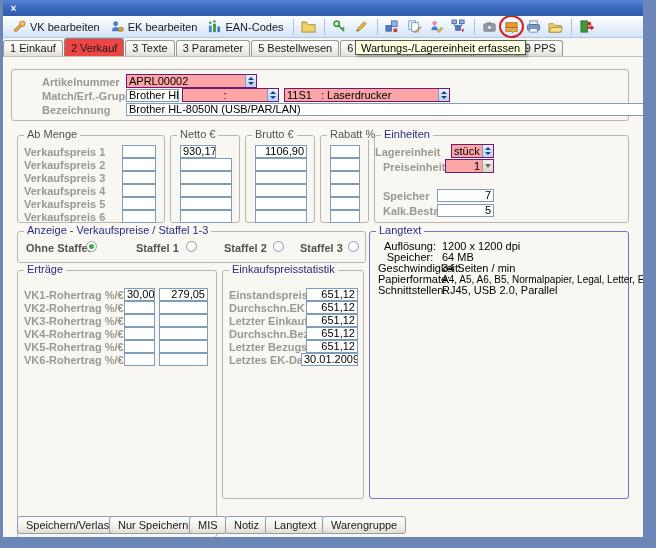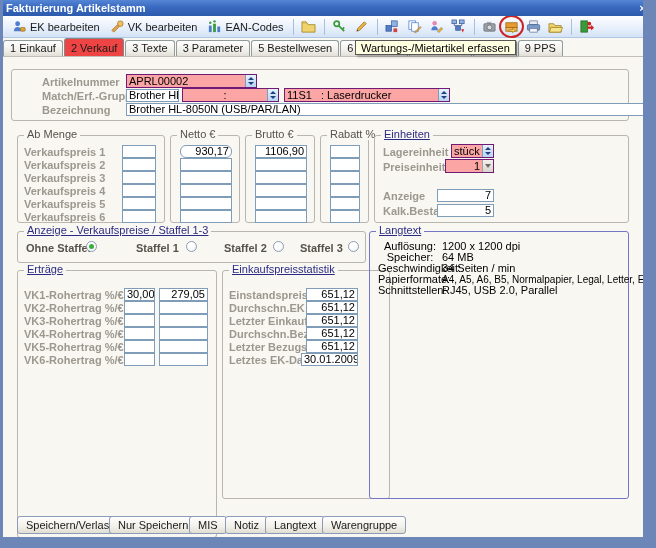--- a/index.html
+++ b/index.html
@@ -30,21 +30,21 @@
          border:1px solid #919B9C; border-bottom:none; border-radius:3px 3px 0 0; margin-right:1px; white-space:nowrap; }
   .tab.active { background:#ef4444; height:18px; padding-top:3px; position:relative; z-index:7; border-color:#808A8B; }
   .tooltip { position:absolute; left:352px; top:40px; height:15px; background:#FFFFE1; border:1px solid #565656;
              font-size:11px; color:#000; padding:1px 5px; white-space:nowrap; z-index:20;
              box-shadow:2px 2px 2px rgba(0,0,0,0.25); }
   .content { position:absolute; top:56px; left:-3px; width:643px; height:481px; background:#F9F7F1;
              border-top:1px solid #C2BFB8; }
   .gbox { position:absolute; border:1px solid #B9B6AF; border-radius:3px; }
   .glegend { position:absolute; top:-8px; left:6px; background:#F9F7F1; padding:0 3px; font-size:11px; white-space:nowrap; }
   .glegend.dark { color:#55524B; }
-  .glegend.navy { color:#2B2B85;text-decoration:underline; }
+  .glegend.navy { color:#2B2B85; }
   .lbl { position:absolute; font-size:11px; color:#9B9890; white-space:nowrap;font-weight:bold; }
   .fld { position:absolute; height:13px; background:#FFFFFF; border:1px solid #7F9DB9; font-size:11px;
          color:#000; line-height:11px; padding:0 2px; overflow:hidden; white-space:nowrap; }
   .fld.num { text-align:right; }
   .combo { position:absolute; height:14px; background:#fca5a5; border:1px solid #701a75; display:flex; align-items:stretch; }
   .combo .cval { flex:1; font-size:11px; line-height:12px; padding:0 2px; overflow:hidden; white-space:nowrap; }
   .combo .cval.num { text-align:right; }
   .spin { width:11px; background:linear-gradient(180deg,#E7F1FD 0%,#B9D4F5 100%); border-left:1px solid #7F9DB9;
           display:flex; flex-direction:column; align-items:center; justify-content:center; gap:2px; }
   .spin i { display:block; width:0; height:0; border-left:3px solid transparent; border-right:3px solid transparent; }
@@ -63,43 +63,42 @@
   .btn { position:absolute; height:18px; font-family:inherit; font-size:11px; color:#1A1A1A;
          background:linear-gradient(180deg,#FEFEFD 0%,#F2F0E9 60%,#E0DDD2 100%);
          border:1px solid #8B9BB8; border-radius:3px; padding:0 8px; cursor:default; white-space:nowrap; }
 </style>
 </head>
 <body>
 
 <div id="window">
 
   <div class="titlebar">
-    <span class="title">Fakturierung Artikelstamm</span>
     <span class="close">×</span>
   </div>
 
   <div class="toolbar">
+    <button class="tbtn">
+      <span class="icon">
+          <svg viewBox="0 0 16 16">
+            <path d="M2 12 L8 6 L10 8 L4 14 Z" fill="#E8A44A" stroke="#96691C" stroke-width="0.7"></path>
+            <circle cx="11" cy="5" r="3" fill="#F0C060" stroke="#96691C" stroke-width="0.7"></circle>
+          </svg>
+        </span>
+      <span>VK bearbeiten</span>
+    </button>
     <button class="tbtn">
       <span class="icon">
           <svg viewBox="0 0 16 16">
             <circle cx="6" cy="5" r="2.6" fill="#4E7ECB"></circle>
             <path d="M2 13c0-3 1.8-4.6 4-4.6s4 1.6 4 4.6z" fill="#4E7ECB"></path>
             <rect x="9" y="9" width="5" height="4" rx="1" fill="#E0A33C" stroke="#96691C" stroke-width="0.7"></rect>
           </svg>
         </span>
       <span>EK bearbeiten</span>
-    </button>
-    <button class="tbtn">
-      <span class="icon">
-          <svg viewBox="0 0 16 16">
-            <path d="M2 12 L8 6 L10 8 L4 14 Z" fill="#E8A44A" stroke="#96691C" stroke-width="0.7"></path>
-            <circle cx="11" cy="5" r="3" fill="#F0C060" stroke="#96691C" stroke-width="0.7"></circle>
-          </svg>
-        </span>
-      <span>VK bearbeiten</span>
     </button>
     <button class="tbtn">
       <span class="icon">
           <svg viewBox="0 0 16 16">
             <rect x="2" y="7" width="3" height="7" fill="#4E7ECB"></rect>
             <rect x="6.5" y="5" width="3" height="9" fill="#3C9C3C"></rect>
             <rect x="11" y="8" width="3" height="6" fill="#4E7ECB"></rect>
             <circle cx="3.5" cy="4" r="1.3" fill="#3C9C3C"></circle>
             <circle cx="8" cy="2.5" r="1.3" fill="#3C9C3C"></circle>
           </svg>
@@ -225,21 +224,21 @@
     <span class="tab active">2 Verkauf</span>
     <span class="tab">3 Texte</span>
     <span class="tab">3 Parameter</span>
     <span class="tab">5 Bestellwesen</span>
     <span class="tab">6 Optionen</span>
     <span class="tab">7 Intrastat</span>
     <span class="tab">8 CLV</span>
     <span class="tab">9 PPS</span>
   </div>
 
-  <div class="tooltip">Wartungs-/Mietartikel erfassen</div>
+  <div class="tooltip">Wartungs-/Lagereinheit erfassen</div>
 
   <div class="content">
 
     <div class="gbox" style="left:11px; top:12px; width:618px; height:52px;">
       <span class="lbl" style="left:30px; top:6px;">Artikelnummer</span>
       <div class="combo" style="left:114px; top:4px; width:131px;">
         <span class="cval">APRL00002</span>
         <span class="spin">
             <i class="up"></i>
             <i class="dn"></i>
@@ -279,21 +278,21 @@
       <span class="lbl" style="left:6px; top:49px;">Verkaufspreis 4</span>
       <div class="fld" style="left:104px; top:48px; width:34px;"></div>
       <span class="lbl" style="left:6px; top:62px;">Verkaufspreis 5</span>
       <div class="fld" style="left:104px; top:61px; width:34px;"></div>
       <span class="lbl" style="left:6px; top:75px;">Verkaufspreis 6</span>
       <div class="fld" style="left:104px; top:74px; width:34px;"></div>
     </div>
 
     <div class="gbox" style="left:170px; top:78px; width:70px; height:88px;">
       <span class="glegend dark">Netto €</span>
-      <div class="fld num" style="left:9px; top:9px; width:52px;border-radius:6px;">930,17</div>
+      <div class="fld num" style="left:9px; top:9px; width:36px;">930,17</div>
       <div class="fld num" style="left:9px; top:22px; width:52px;"></div>
       <div class="fld num" style="left:9px; top:35px; width:52px;"></div>
       <div class="fld num" style="left:9px; top:48px; width:52px;"></div>
       <div class="fld num" style="left:9px; top:61px; width:52px;"></div>
       <div class="fld num" style="left:9px; top:74px; width:52px;"></div>
     </div>
 
     <div class="gbox" style="left:245px; top:78px; width:70px; height:88px;">
       <span class="glegend dark">Brutto €</span>
       <div class="fld num" style="left:9px; top:9px; width:52px;">1106,90</div>
@@ -309,36 +308,36 @@
       <div class="fld num" style="left:9px; top:9px; width:30px;"></div>
       <div class="fld num" style="left:9px; top:22px; width:30px;"></div>
       <div class="fld num" style="left:9px; top:35px; width:30px;"></div>
       <div class="fld num" style="left:9px; top:48px; width:30px;"></div>
       <div class="fld num" style="left:9px; top:61px; width:30px;"></div>
       <div class="fld num" style="left:9px; top:74px; width:30px;"></div>
     </div>
 
     <div class="gbox" style="left:374px; top:78px; width:255px; height:88px;">
       <span class="glegend navy">Einheiten</span>
-      <span class="lbl" style="left:8px; top:10px;">Lagereinheit</span>
+      <span class="lbl" style="left:0; top:10px;">Lagereinheit</span>
       <div class="combo" style="left:76px; top:8px; width:43px;">
         <span class="cval">stück</span>
         <span class="spin">
             <i class="up"></i>
             <i class="dn"></i>
           </span>
       </div>
       <span class="lbl" style="left:8px; top:25px;">Preiseinheit</span>
       <div class="combo" style="left:70px; top:23px; width:49px;">
         <span class="cval num">1</span>
         <span class="drop">
             <i></i>
           </span>
       </div>
-      <span class="lbl" style="left:8px; top:54px;">Anzeige</span>
+      <span class="lbl" style="left:8px; top:54px;">Speicher</span>
       <div class="fld num" style="left:62px; top:53px; width:57px;">7</div>
       <span class="lbl" style="left:8px; top:69px;">Kalk.Bestand</span>
       <div class="fld num" style="left:62px; top:68px; width:57px;">5</div>
     </div>
 
     <div class="gbox" style="left:17px; top:174px; width:349px; height:32px;">
       <span class="glegend navy">Anzeige - Verkaufspreise / Staffel 1-3</span>
       <span class="lbl" style="left:8px; top:10px; color:#55524B;">Ohne Staffel</span>
       <span class="radio sel" style="left:68px; top:9px;"></span>
       <span class="lbl" style="left:118px; top:10px; color:#55524B;">Staffel 1</span>
@@ -364,21 +363,21 @@
       <div class="fld num" style="left:106px; top:56px; width:31px;"></div>
       <div class="fld num" style="left:141px; top:56px; width:49px;"></div>
       <span class="lbl" style="left:6px; top:70px;">VK5-Rohertrag %/€</span>
       <div class="fld num" style="left:106px; top:69px; width:31px;"></div>
       <div class="fld num" style="left:141px; top:69px; width:49px;"></div>
       <span class="lbl" style="left:6px; top:83px;">VK6-Rohertrag %/€</span>
       <div class="fld num" style="left:106px; top:82px; width:31px;"></div>
       <div class="fld num" style="left:141px; top:82px; width:49px;"></div>
     </div>
 
-    <div class="gbox" style="left:222px; top:213px; width:168px; height:229px;padding-left:21px;">
+    <div class="gbox" style="left:222px; top:213px; width:142px; height:229px;padding-left:21px;">
       <span class="glegend navy">Einkaufspreisstatistik</span>
       <span class="lbl" style="left:6px; top:18px;">Einstandspreis €</span>
       <div class="fld num" style="left:83px; top:17px; width:52px;">651,12</div>
       <span class="lbl" style="left:6px; top:31px;">Durchschn.EK</span>
       <div class="fld num" style="left:83px; top:30px; width:52px;">651,12</div>
       <span class="lbl" style="left:6px; top:44px;">Letzter Einkauf</span>
       <div class="fld num" style="left:83px; top:43px; width:52px;">651,12</div>
       <span class="lbl" style="left:6px; top:57px;">Durchschn.BezPr.</span>
       <div class="fld num" style="left:83px; top:56px; width:52px;">651,12</div>
       <span class="lbl" style="left:6px; top:70px;">Letzter Bezugspr</span>

